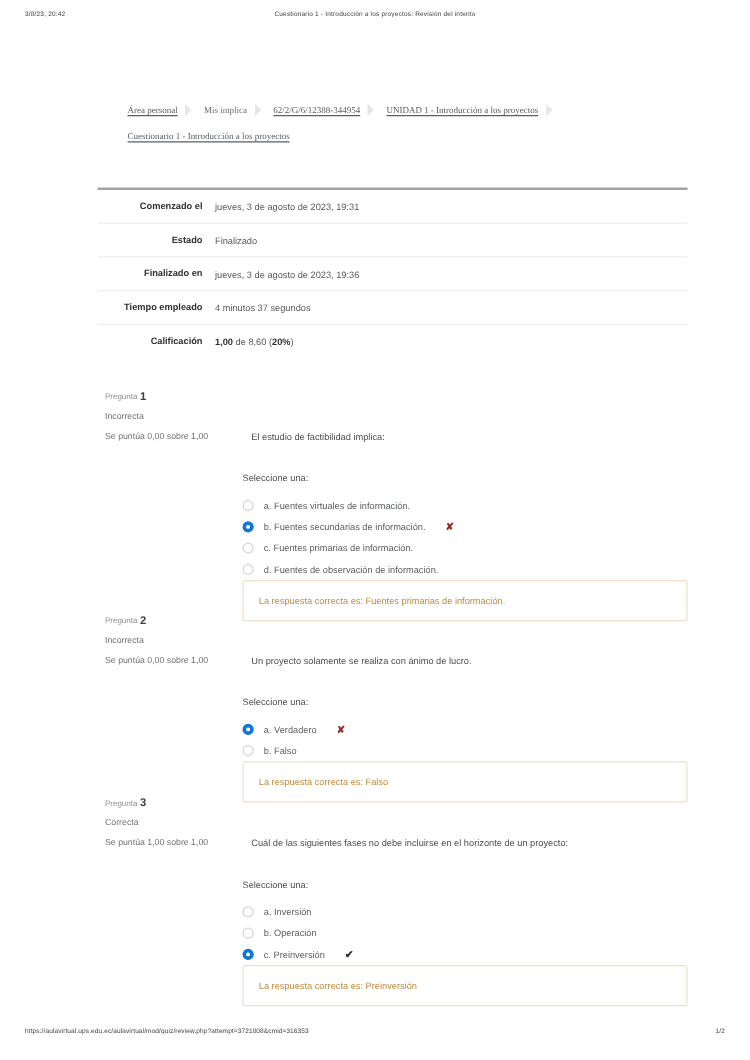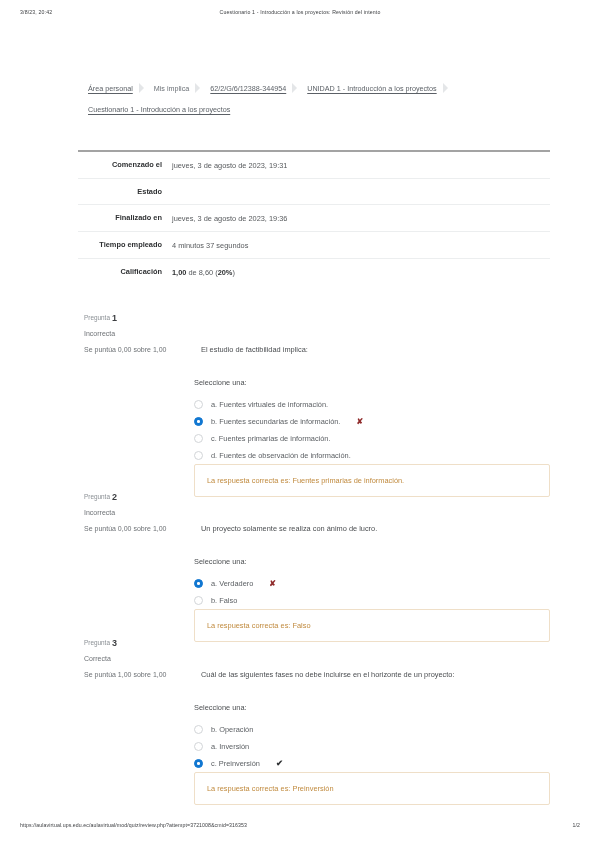--- a/index.html
+++ b/index.html
@@ -70,25 +70,26 @@
     position: absolute;
     top: 0;
     left: 0;
     width: 600px;
   }
 
   
   .breadcrumb {
     position: absolute;
     top: 82px;
-    left: 88px;
+    left: 102px;
     width: 470px;
     font-size: 7.2px;
     line-height: 11px;
     color: #6b7076;
+    font-family: Liberation Serif, serif;
   }
   .bc-row {
     display: flex;
     flex-wrap: wrap;
     align-items: center;
   }
   .bc-item {
     white-space: nowrap;
     color: #6b7076;
   }
@@ -305,20 +306,21 @@
   </nav>
 
   <section class="summary">
     <div id="summary-rows">
         <div class="sum-row">
           <div class="sum-label">Comenzado el</div>
           <div class="sum-value">jueves, 3 de agosto de 2023, 19:31</div>
         </div>
         <div class="sum-row">
           <div class="sum-label">Estado</div>
+          <div class="sum-value">Finalizado</div>
         </div>
         <div class="sum-row">
           <div class="sum-label">Finalizado en</div>
           <div class="sum-value">jueves, 3 de agosto de 2023, 19:36</div>
         </div>
         <div class="sum-row">
           <div class="sum-label">Tiempo empleado</div>
           <div class="sum-value">4 minutos 37 segundos</div>
         </div>
       </div>
@@ -385,25 +387,25 @@
         <div class="q-side">
           <div class="q-num-line"><span>Pregunta</span><span class="qnum">3</span></div>
           <div class="q-state">Correcta</div>
           <div class="q-marks">Se puntúa 1,00 sobre 1,00</div>
         </div>
         <div class="q-main">
           <div class="q-text">Cuál de las siguientes fases no debe incluirse en el horizonte de un proyecto:</div>
           <div class="q-prompt">Seleccione una:</div>
           <div class="opt">
             <span class="radio"></span>
+            <span class="opt-label">a. Inversión</span>
+          </div>
+          <div class="opt">
+            <span class="radio"></span>
             <span class="opt-label">b. Operación</span>
-          </div>
-          <div class="opt">
-            <span class="radio"></span>
-            <span class="opt-label">a. Inversión</span>
           </div>
           <div class="opt">
             <span class="radio checked"></span>
             <span class="opt-label">c. Preinversión</span>
             <span class="mark right">✔</span>
           </div>
           <div class="feedback">La respuesta correcta es: Preinversión</div>
         </div>
       </div>
     </div>

